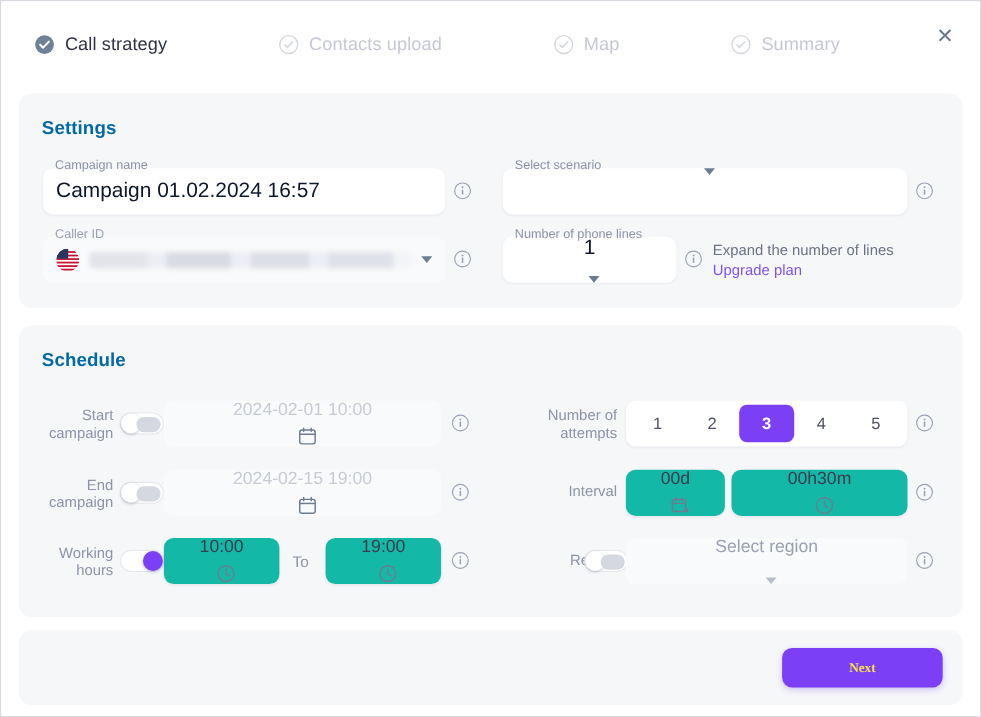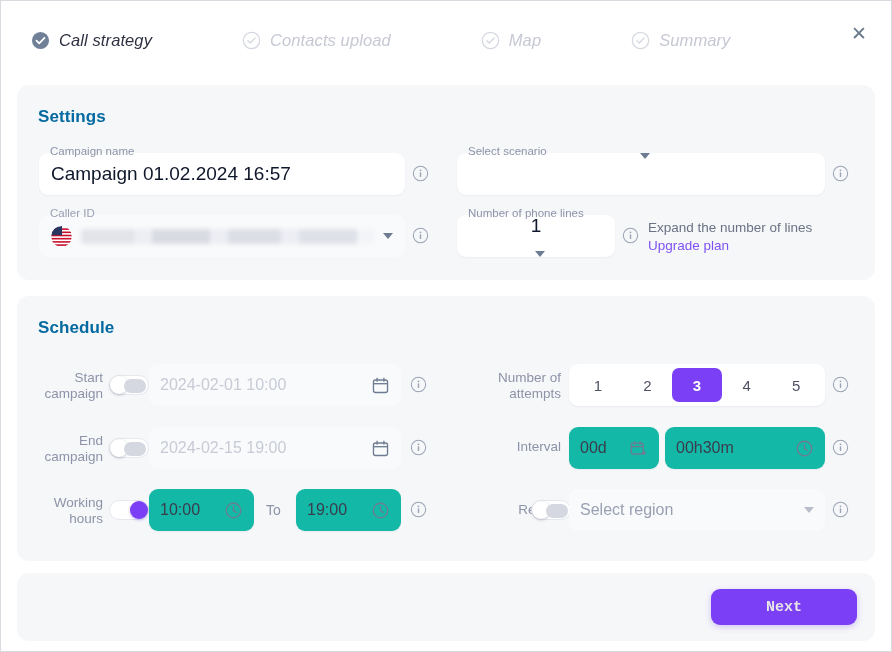--- a/index.html
+++ b/index.html
@@ -14,21 +14,21 @@
     position: relative;
     width: 892px; height: 652px;
     background: #ffffff;
     overflow: hidden;
     border: 1px solid #d9d9e0;
   }
 
   
   .stepper {
     position: absolute; top: 30px; left: 30px;
-    display: flex; align-items: center; gap: 6px; font-style: italic;
+    display: flex; align-items: center; gap: 17px;
   }
   .step { display: flex; align-items: center; gap: 9px; }
   .step + .step { margin-left: 84px; }
   .step-icon { width: 19px; height: 19px; flex: none; display:block; }
   .step-label { font-size: 16.5px; letter-spacing: .1px; }
   .step.active .step-label { color: #2e3142; }
   .step.inactive .step-label { color: #c6c8d4; }
 
   .close-btn {
     position: absolute; top: 17px; right: 17px;
@@ -151,21 +151,21 @@
   }
   .toggle.on .knob {
     margin-left: 20px;
     background: #7b3ff5;
     box-shadow: 0 1px 3px rgba(100,60,220,.4);
   }
 
   .dtfield {
     position: absolute; height: 42px;
     border-radius: 9px;
-    display: flex; align-items: center; padding: 0 11px;
+    display: flex; align-items: center; padding: 0 11px; flex-direction: column;
   }
   .dtfield.white { background:#14b8a6; box-shadow: 0 1px 2px rgba(30,35,70,.06); }
   .dtfield.ghost { background:#f9fafb; }
   .dtfield .val { flex: 1; font-size: 16px; color: #3a3d4d; white-space: nowrap; }
   .dtfield .val.placeholder { color: #c8cbd6; }
   .dtfield .val.muted { color: #9aa0b3; }
   .trail-icon { width: 19px; height: 19px; flex: none; margin-left: 8px; display:block; cursor:pointer; }
 
   
   #lab-start   { left: 24px;  top: 369px; width: 78px; }
@@ -210,24 +210,24 @@
 
   #lab-region   { left: 470px; top: 501px; width: 90px; }
   #tg-region    { left: 530px; top: 499px; }
   #f-region     { left: 568px; top: 488px; width: 256px; }
   #i-region     { left: 831px; top: 500px; }
 
   
   .next-btn {
     position: absolute; right: 34px; top: 588px;
     width: 146px; height: 36px;
-    background: #7b3ff5; color: #e5e5e5;
+    background: #7b3ff5; color: #fde047;
     border: none; border-radius: 9px;
-    font-size: 15px; font-weight: 700;
-    font-family: Liberation Mono, monospace;
+    font-size: 12px; font-weight: 700;
+    font-family: Liberation Serif, serif;
     cursor: pointer;
     box-shadow: 0 2px 6px rgba(110,60,230,.28);
   }
 </style>
 </head>
 <body>
 
 <div id="app">
 
   <div class="stepper">

